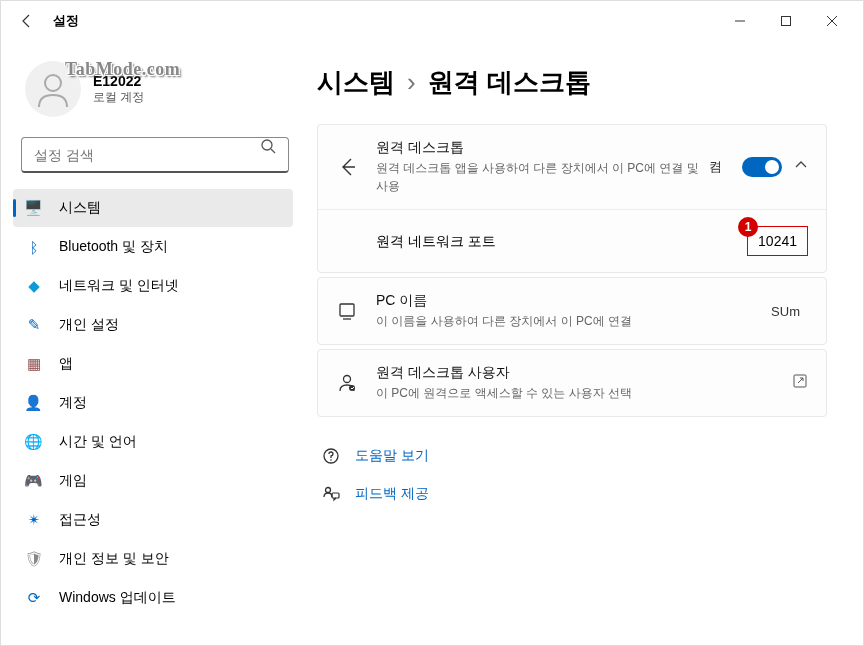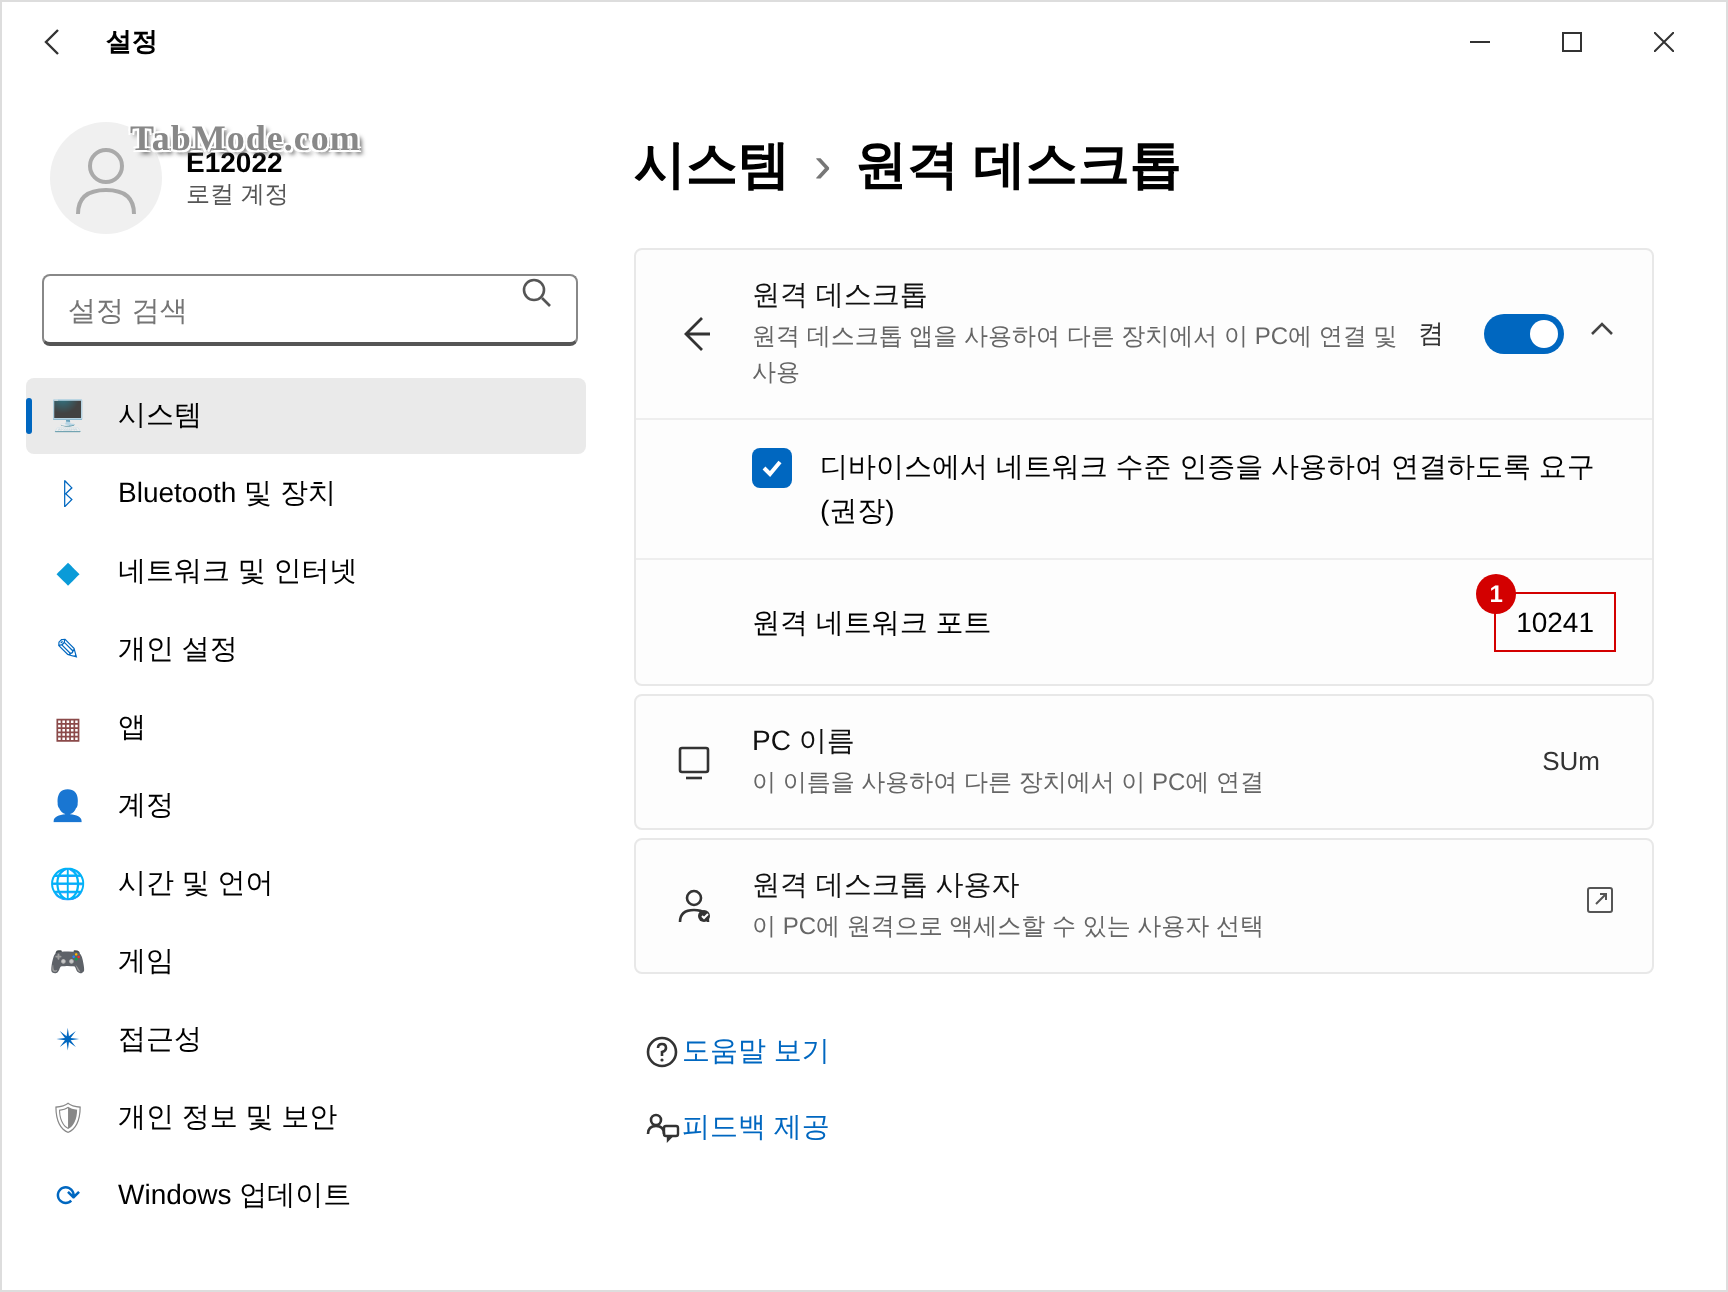--- a/index.html
+++ b/index.html
@@ -47,21 +47,21 @@
     .sub-row.port { align-items: center; padding: 16px 18px 16px 58px; }
     .checkbox { width: 20px; height: 20px; border-radius: 4px; background: #0067c0; display: flex; align-items: center; justify-content: center; margin-right: 14px; flex-shrink: 0; margin-top: 2px; }
     .sub-label { font-size: 14px; flex: 1; line-height: 1.6; }
     .port-box { border: 1.5px solid #d30000; padding: 6px 10px; font-size: 14px; position: relative; }
     .port-badge { position: absolute; top: -10px; left: -10px; width: 20px; height: 20px; border-radius: 50%; background: #d30000; color: #fff; font-size: 12px; font-weight: bold; display: flex; align-items: center; justify-content: center; }
     
     .toggle { width: 40px; height: 20px; border-radius: 10px; background: #0067c0; position: relative; cursor: pointer; }
     .toggle::after { content: ""; position: absolute; right: 3px; top: 3px; width: 14px; height: 14px; border-radius: 50%; background: #fff; }
     .chevron { cursor: pointer; }
     
-    .link-row { display: flex; align-items: center; padding: 10px 4px; cursor: pointer; }
+    .link-row { display: flex; align-items: center; padding: 10px 4px; gap: 14px; cursor: pointer; }
     .link-icon { width: 20px; display: flex; justify-content: center; color: #333; }
     .link-text { font-size: 14px; color: #0067c0; }
     .links { margin-top: 20px; }
   </style>
 </head>
 <body>
 
 <div class="titlebar">
   <div class="back-btn">
     <svg width="14" height="14" viewBox="0 0 14 14">
@@ -179,28 +179,20 @@
           <div class="card-desc">원격 데스크톱 앱을 사용하여 다른 장치에서 이 PC에 연결 및 사용</div>
         </div>
         <div class="card-action">
           <span class="card-value">켬</span>
           <div class="toggle"></div>
           <span class="chevron"><svg width="14" height="14" viewBox="0 0 14 14">
                 <path d="M2 9 L7 4 L12 9" stroke="#444" fill="none" stroke-width="1.3"></path>
               </svg></span>
         </div>
       </div>
-      <div class="sub-row">
-        <div class="checkbox">
-          <svg width="12" height="12" viewBox="0 0 12 12">
-              <path d="M2 6 L5 9 L10 3" stroke="#fff" fill="none" stroke-width="2"></path>
-            </svg>
-        </div>
-        <div class="sub-label">디바이스에서 네트워크 수준 인증을 사용하여 연결하도록 요구(권장)</div>
-      </div>
       <div class="sub-row port">
         <div class="sub-label">원격 네트워크 포트</div>
         <div class="port-box">
           <div class="port-badge">1</div>
           <span>10241</span>
         </div>
       </div>
     </div>
 
     <div class="card">

